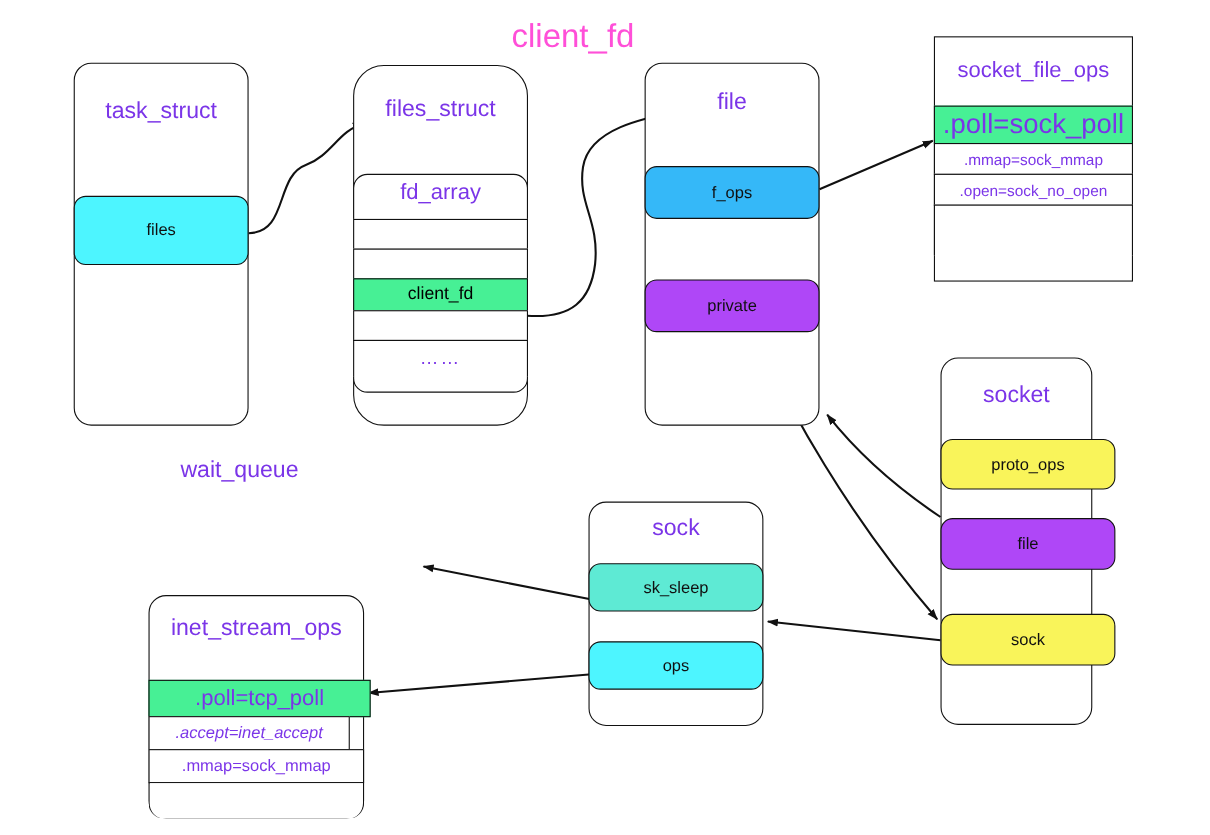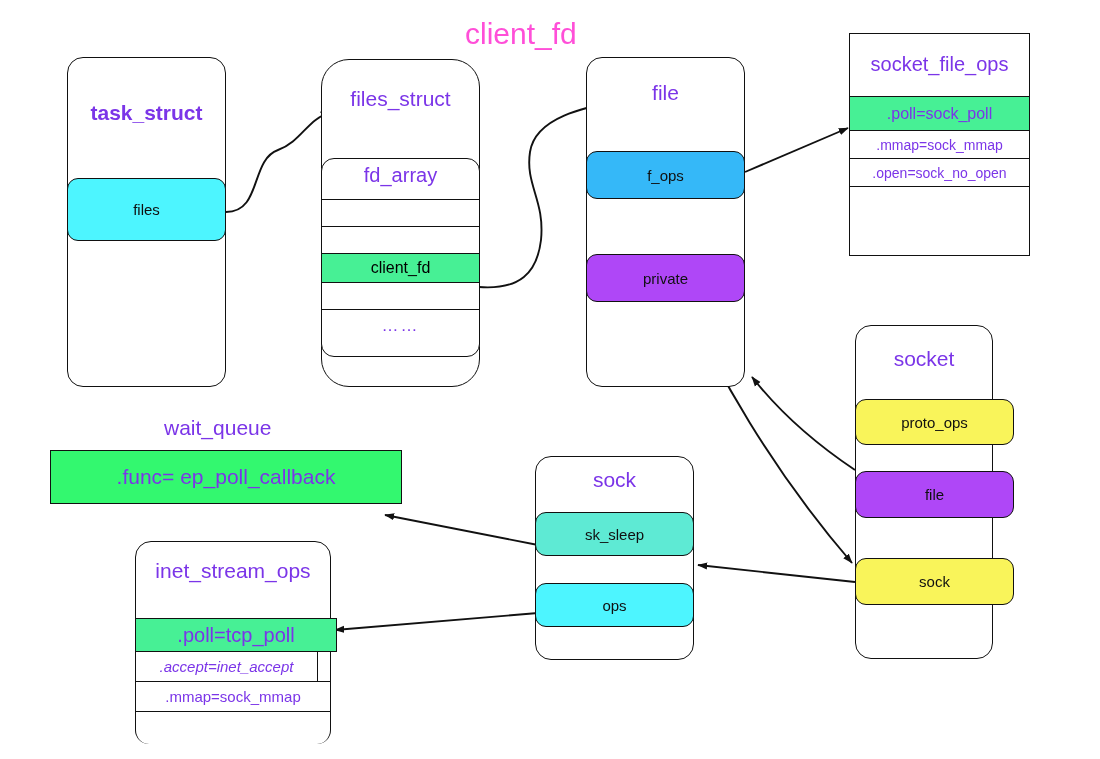--- a/index.html
+++ b/index.html
@@ -97,21 +97,21 @@
     <path d="M855,470 C810,440 778,410 752,377" fill="none" stroke="#111111" stroke-width="1.9" marker-end="url(#ah)"></path>
 
     <path d="M855,582 L698,565" fill="none" stroke="#111111" stroke-width="1.9" marker-end="url(#ah)"></path>
 
     <path d="M538,545 L385,515" fill="none" stroke="#111111" stroke-width="1.9" marker-end="url(#ah)"></path>
 
     <path d="M538,613 L335,630" fill="none" stroke="#111111" stroke-width="1.9" marker-end="url(#ah)"></path>
   </svg>
 
   <div class="node struct-box" style="left:67px; top:57px; width:159px; height:330px;">
-    <div class="struct-title" style="margin-top:44px;font-weight:bold;">task_struct</div>
+    <div class="struct-title" style="margin-top:32px;">task_struct</div>
     <div class="field" style="left:-1px; top:120px; width:159px; height:63px; background:#4DF5FF;">
       <span>files</span>
     </div>
   </div>
 
   <div class="node struct-box" style="left:321px; top:59px; width:159px; height:328px;border-radius:28px;">
     <div class="struct-title" style="margin-top:28px;">files_struct</div>
 
     <div style="position:absolute; left:-1px; top:98px; width:159px; height:199px;
                 border:1.6px solid #111111; border-radius:13px; background:#ffffff;">
@@ -140,21 +140,21 @@
     <div class="field" style="left:-1px; top:93px; width:159px; height:48px; background:#35B8F8;">
       <span>f_ops</span>
     </div>
     <div class="field" style="left:-1px; top:196px; width:159px; height:48px; background:#AF47F7;">
       <span>private</span>
     </div>
   </div>
 
   <div class="node struct-box sharp" style="left:849px; top:33px; width:181px; height:223px;">
     <div class="struct-title" style="margin-top:20px; font-size:20px;">socket_file_ops</div>
-    <div class="row" style="left:-1px; top:62px; width:181px; height:35px; background:#47F095; font-size:16px; color:#7B35E8;text-align:right;">
+    <div class="row" style="left:-1px; top:62px; width:181px; height:35px; background:#47F095; font-size:25px; color:#7B35E8;text-align:right;">
       <span>.poll=sock_poll</span>
     </div>
     <div class="row" style="left:-1px; top:96px; width:181px; height:29px; background:#ffffff; font-size:14px; color:#7B35E8;">
       <span>.mmap=sock_mmap</span>
     </div>
     <div class="row" style="left:-1px; top:124px; width:181px; height:29px; background:#ffffff; font-size:14px; color:#7B35E8;">
       <span>.open=sock_no_open</span>
     </div>
     <div class="row" style="left:-1px; top:152px; width:181px; height:46px; background:#ffffff; font-size:14px; color:#7B35E8; border-bottom:none;">
       <span></span>
@@ -178,25 +178,20 @@
     <div class="struct-title" style="margin-top:12px;">sock</div>
     <div class="field" style="left:-1px; top:55px; width:159px; height:44px; background:#5eead4;">
       <span>sk_sleep</span>
     </div>
     <div class="field" style="left:-1px; top:126px; width:159px; height:44px; background:#4DF5FF;">
       <span>ops</span>
     </div>
   </div>
 
   <div class="plain-label" style="left:164px; top:416px;">wait_queue</div>
-  <div class="node" style="left:50px; top:450px; width:352px; height:54px; background:#33F86F;
-              border:1.9px solid #111111; display:flex; align-items:center; justify-content:center;
-              font-size:21px; color:#7B35E8; white-space:nowrap;">
-    <span>.func= ep_poll_callback</span>
-  </div>
 
   <div class="node struct-box" style="left:135px; top:541px; width:196px; height:203px;">
     <div class="struct-title" style="margin-top:18px; font-size:21px;">inet_stream_ops</div>
     <div class="row" style="left:-1px; top:76px; width:202px; height:34px; background:#47F095; font-size:20px; color:#7B35E8;">
       <span>.poll=tcp_poll</span>
     </div>
     <div class="row" style="left:-1px; top:109px; width:183px; height:31px; background:#ffffff; font-size:15px; color:#7B35E8;font-style:italic;">
       <span>.accept=inet_accept</span>
     </div>
     <div class="row" style="left:-1px; top:139px; width:196px; height:31px; background:#ffffff; font-size:15px; color:#7B35E8;">

